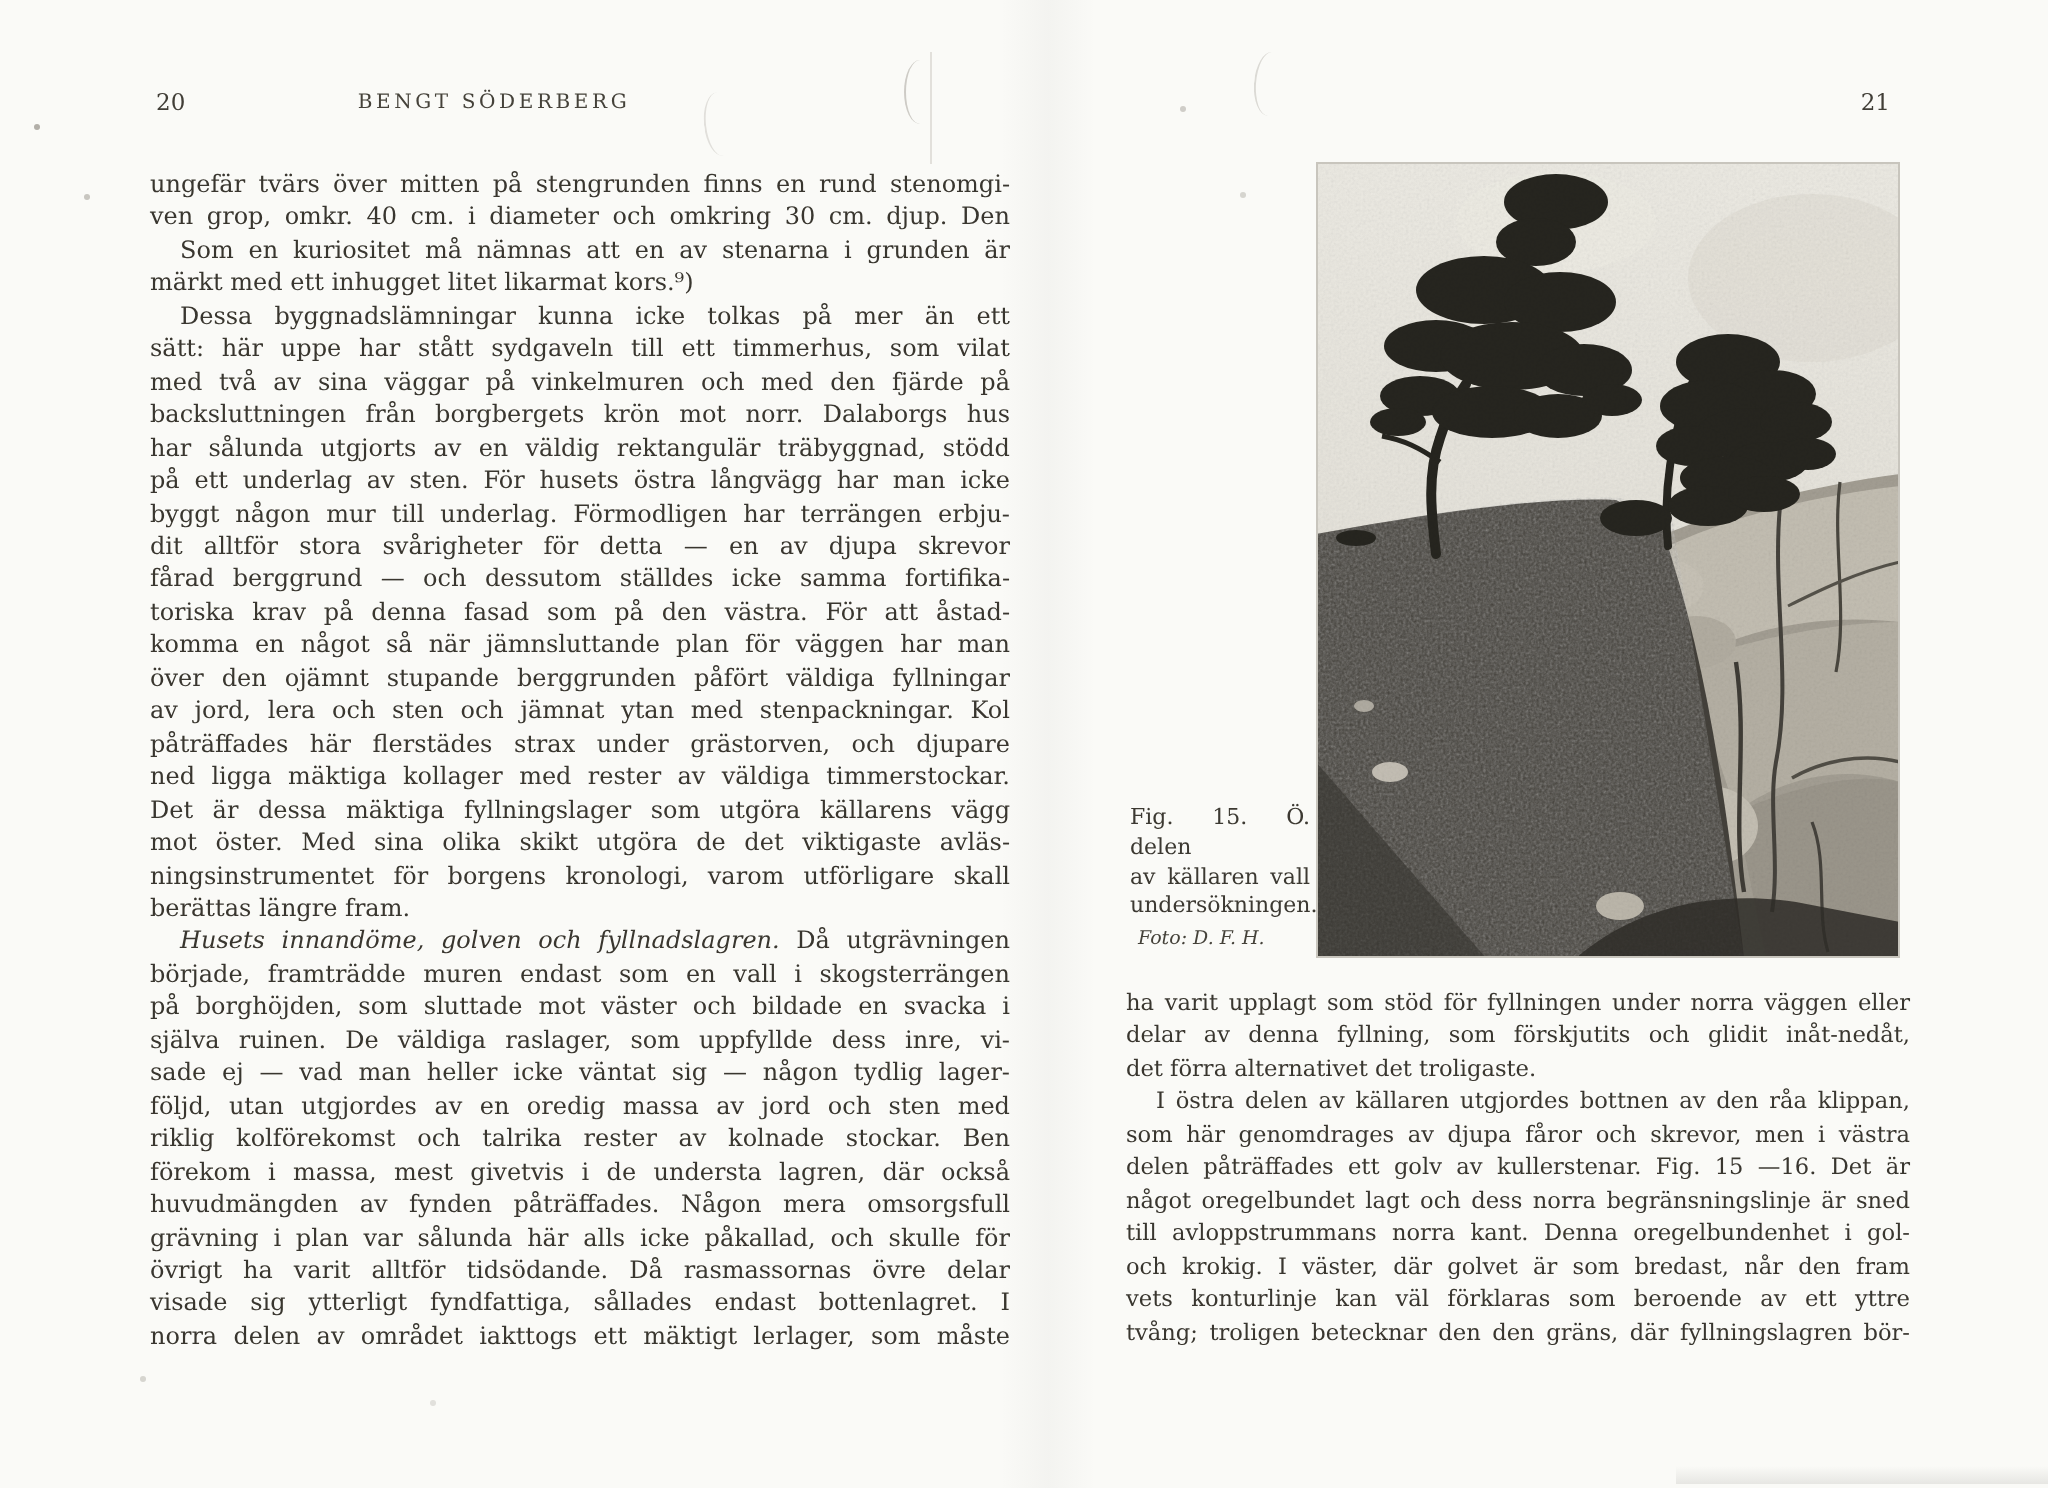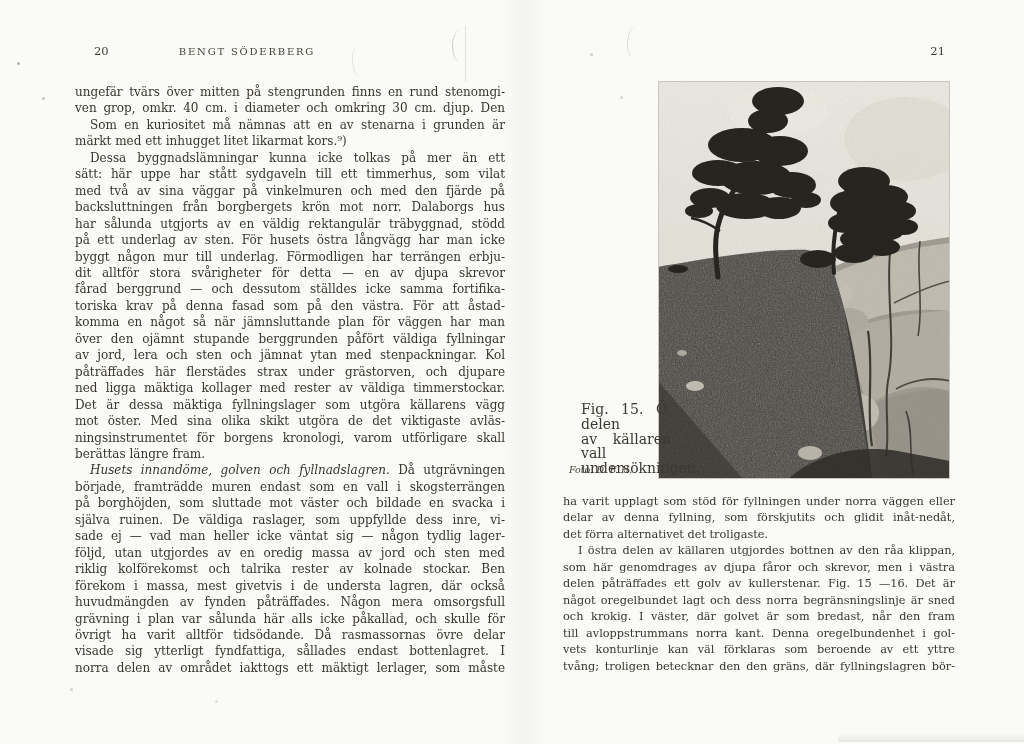--- a/index.html
+++ b/index.html
@@ -13,21 +13,21 @@
   }
   .scan{position:absolute;inset:0;}
 
   
   .page{position:absolute;top:44px;}
   .page-left{left:75px;width:430px;}
   .page-right{left:563px;width:392px;}
 
   .page-header{position:relative;height:22px;font-size:11.5px;color:#413e37;}
   .page-num{position:absolute;top:0;}
-  .page-left .page-num{left:3px;margin-left:16px;}
+  .page-left .page-num{left:3px;}
   .page-right .page-num{right:10px;}
   .running-title{
     position:absolute;top:2px;left:0;right:0;
     text-align:center;font-size:10px;letter-spacing:1.8px;color:#45423a;
   }
   .page-left .running-title{right:86px;}
 
   
   .body-text{position:absolute;left:0;right:0;}
   .page-left  .body-text{top:40px;font-size:12px;line-height:16.45px;}
@@ -42,22 +42,22 @@
   .line.indent{text-indent:15px;}
   .line.short{text-align-last:left;white-space:normal;}
   .line i{}
 
   
   .figure-photo-wrap{
     position:absolute;left:95px;top:37px;width:292px;height:398px;
   }
   .figure-photo-wrap svg{display:block;width:292px;height:398px;}
   .figure-caption{
-    position:absolute;left:18px;top:358px;width:90px;
-    font-size:14px;line-height:14.8px;color:#3c3932;
+    position:absolute;left:2px;top:358px;width:90px;
+    font-size:11px;line-height:14.8px;color:#3c3932;
   }
   .cap-line{text-align:justify;text-align-last:justify;}
   .cap-line:last-child{text-align-last:left;}
   .figure-credit{
     position:absolute;left:6px;top:420px;width:88px;
     font-size:9.5px;font-style:italic;text-align:left;color:#45423a;
   }
 
   
   .artifact{position:absolute;pointer-events:none;}
@@ -242,22 +242,22 @@
         <div class="para">
           <div class="line">ha varit upplagt som stöd för fyllningen under norra väggen eller</div>
           <div class="line">delar av denna fyllning, som förskjutits och glidit inåt-nedåt,</div>
           <div class="line short">det förra alternativet det troligaste.</div>
         </div>
         <div class="para">
           <div class="line indent">I östra delen av källaren utgjordes bottnen av den råa klippan,</div>
           <div class="line">som här genomdrages av djupa fåror och skrevor, men i västra</div>
           <div class="line">delen påträffades ett golv av kullerstenar. Fig. 15 —16. Det är</div>
           <div class="line">något oregelbundet lagt och dess norra begränsningslinje är sned</div>
+          <div class="line">till avloppstrummans norra kant. Denna oregelbundenhet i gol-</div>
           <div class="line">och krokig. I väster, där golvet är som bredast, når den fram</div>
-          <div class="line">till avloppstrummans norra kant. Denna oregelbundenhet i gol-</div>
           <div class="line">vets konturlinje kan väl förklaras som beroende av ett yttre</div>
           <div class="line">tvång; troligen betecknar den den gräns, där fyllningslagren bör-</div>
         </div>
       </div>
   </div>
 
   <div class="artifact gutter-shade"></div>
   <div class="artifact bind-line"></div>
   <div class="artifact arc" style="left:352px;top:46px;opacity:.45;transform:rotate(-6deg);"></div>
   <div class="artifact arc" style="left:452px;top:30px;opacity:.8;"></div>

